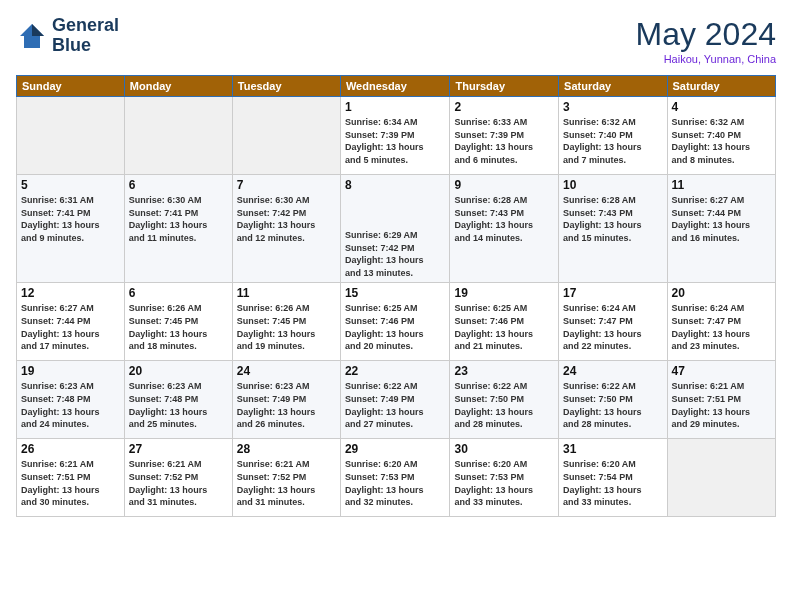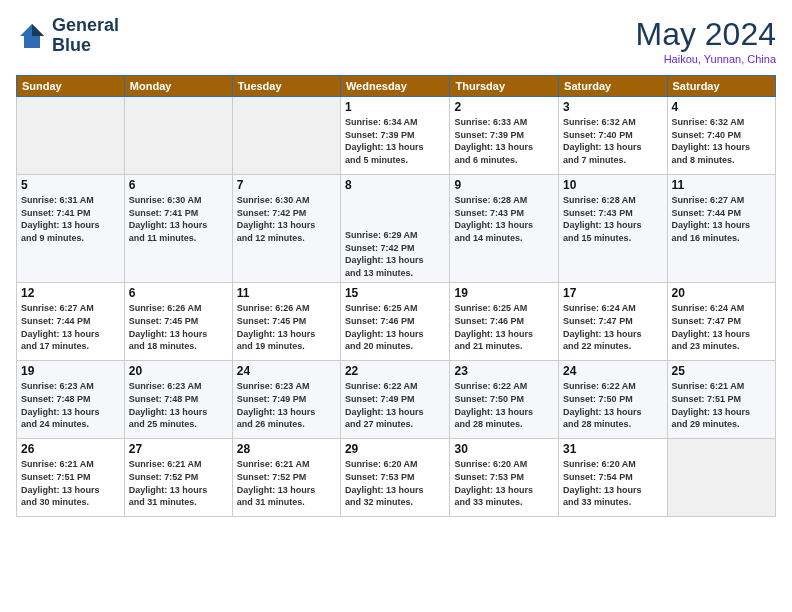--- a/index.html
+++ b/index.html
@@ -299,21 +299,21 @@
 and 28 minutes.</div>
           </td>
           <td>
             <div class="day-num">24</div>
             <div class="day-info" style="white-space: pre-line;">Sunrise: 6:22 AM
 Sunset: 7:50 PM
 Daylight: 13 hours
 and 28 minutes.</div>
           </td>
           <td>
-            <div class="day-num">25</div>
+            <div class="day-num">47</div>
             <div class="day-info" style="white-space: pre-line;">Sunrise: 6:21 AM
 Sunset: 7:51 PM
 Daylight: 13 hours
 and 29 minutes.</div>
           </td>
         </tr>
         <tr>
           <td>
             <div class="day-num">26</div>
             <div class="day-info" style="white-space: pre-line;">Sunrise: 6:21 AM

